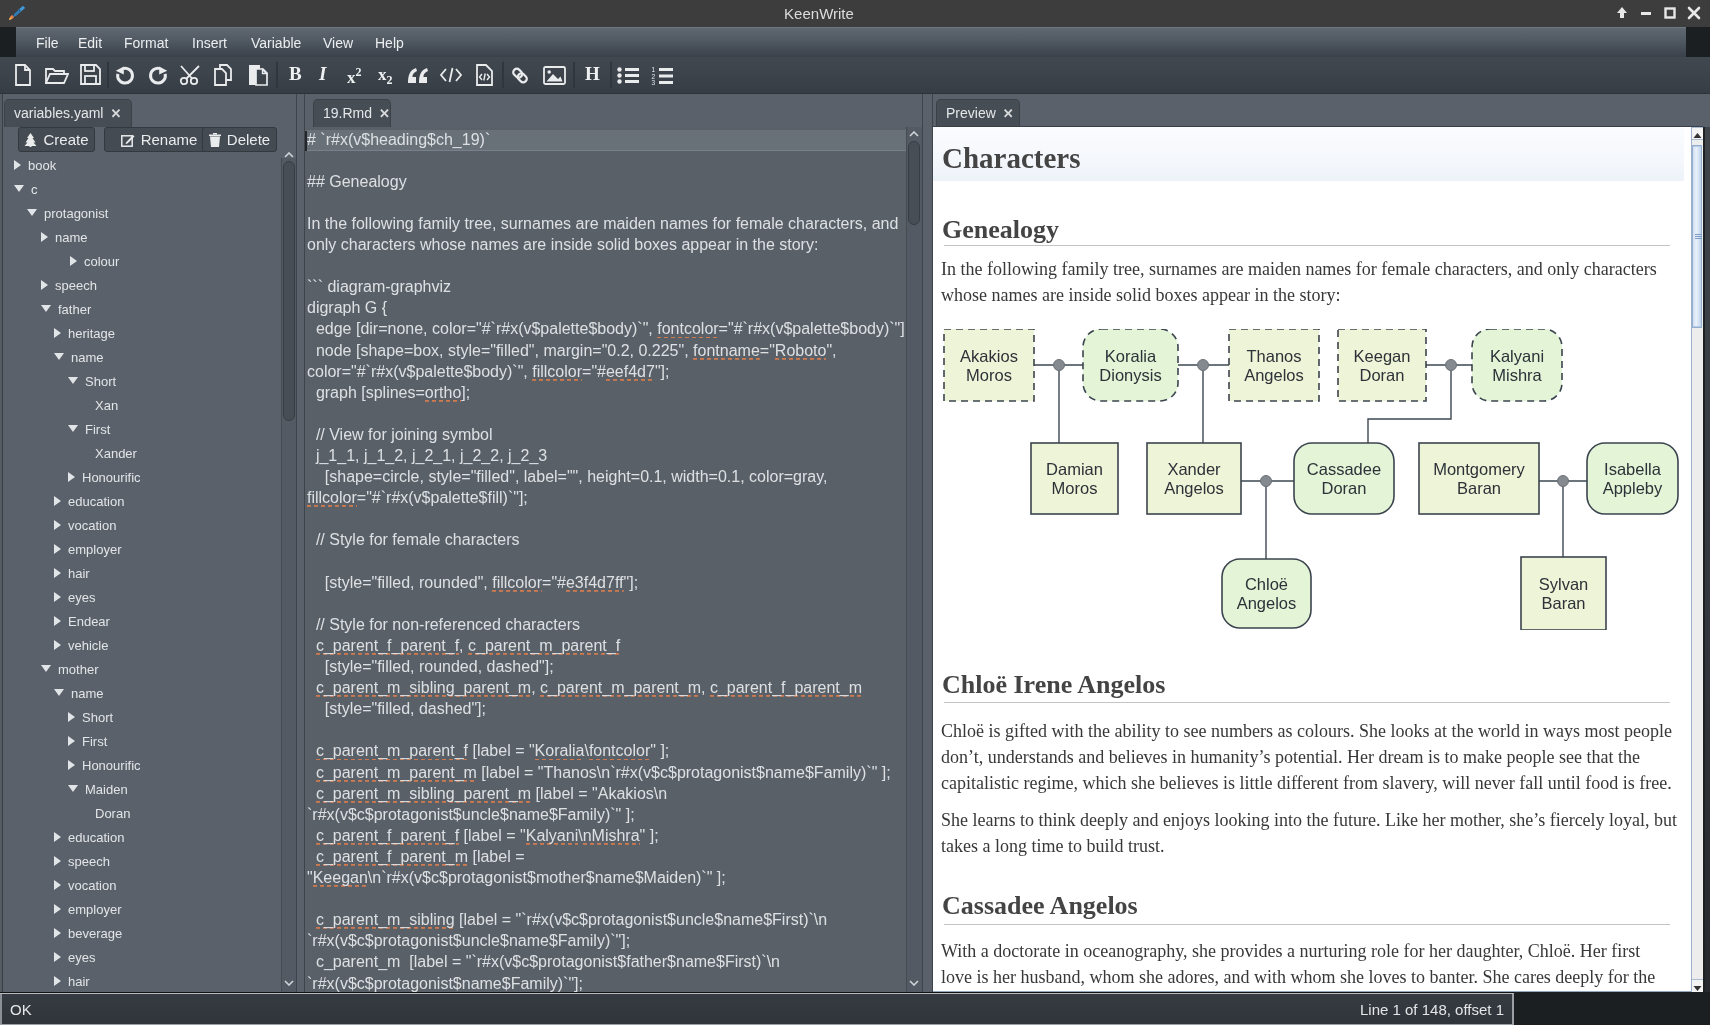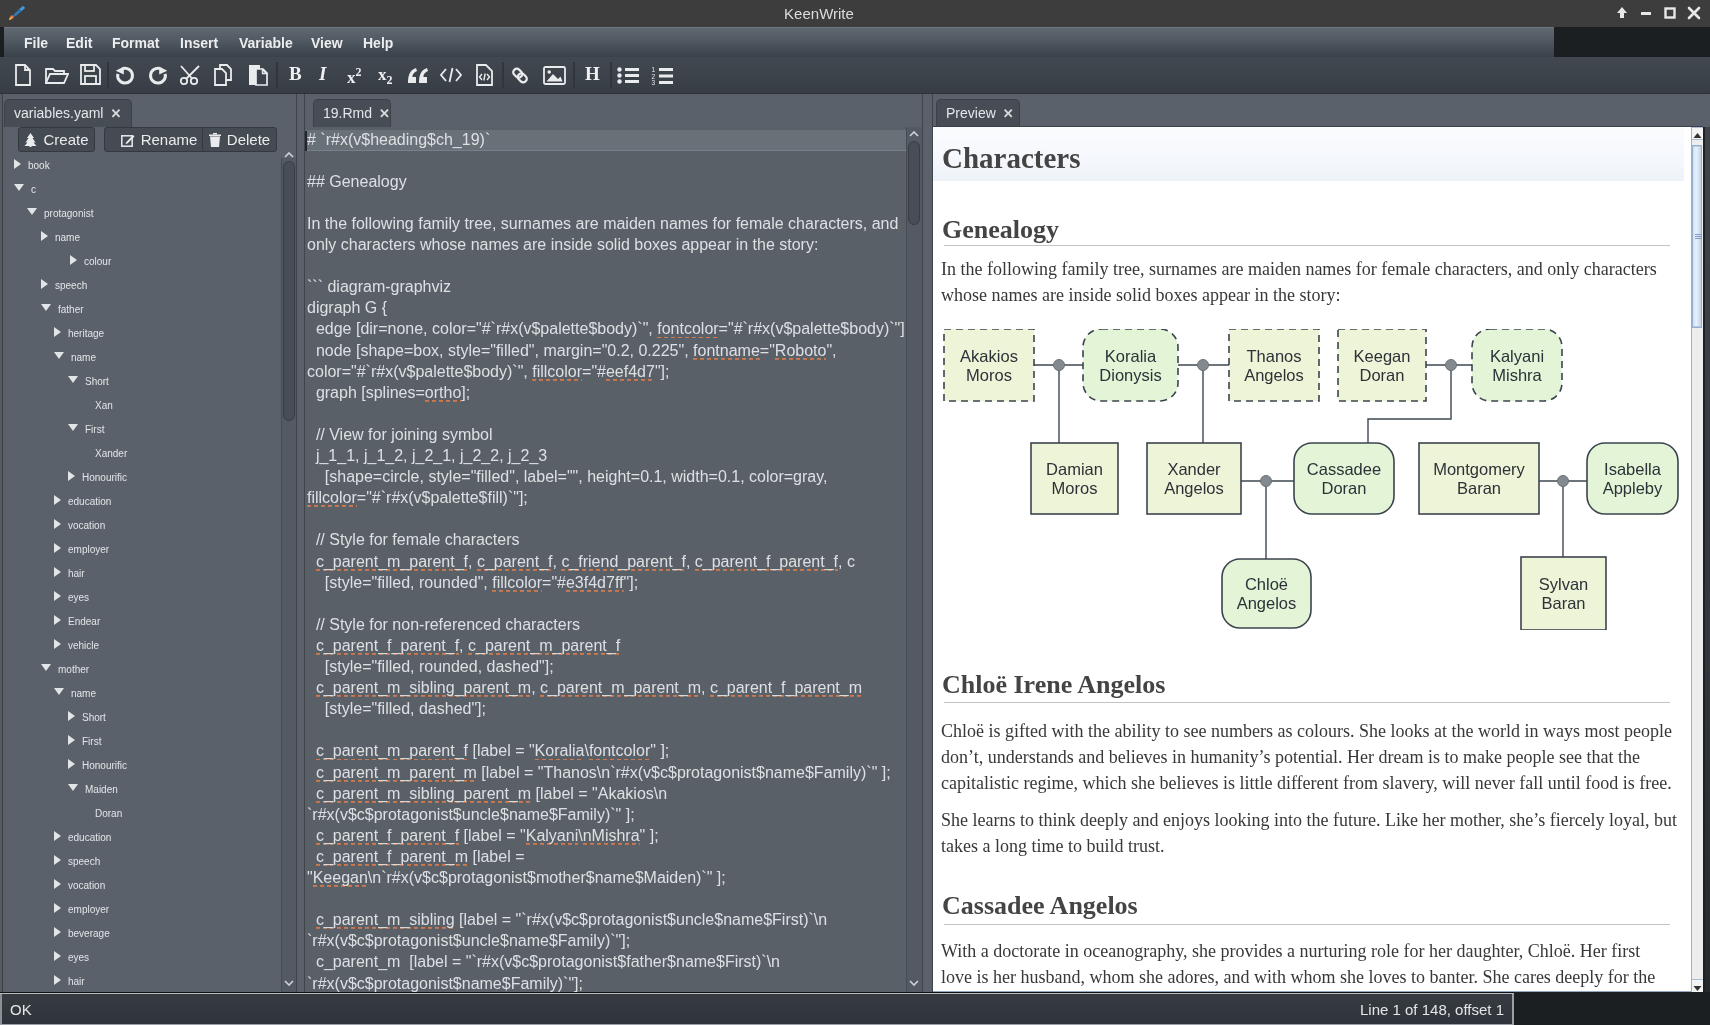--- a/index.html
+++ b/index.html
@@ -6,23 +6,23 @@
 html,body { width:1710px; height:1025px; overflow:hidden; background:#1c1f22; }
 body { font-family:"Liberation Sans", sans-serif; position:relative; }
 .abs { position:absolute; }
 
 
 #titlebar { left:0; top:0; width:1710px; height:27px; background:#3d3d3d; }
 #titlebar .title { left:0; width:1638px; text-align:center; top:5px; color:#dcdcdc; font-size:15px; }
 .winbtn { top:5px; width:16px; height:16px; color:#e8e8e8; }
 
 
-#menubar { left:4px; top:27px; width:1550px; height:30px;
+#menubar { left:16px; top:27px; width:1670px; height:30px;
   background:linear-gradient(#5f6871, #525a63 40%, #454d56 70%, #3a414a);
-  border-top:1px solid #6e7780;font-weight:bold; }
+  border-top:1px solid #6e7780; }
 .menuitem { top:7px; color:#eceef0; font-size:14px; }
 
 
 #toolbar { left:0; top:57px; width:1710px; height:37px;
   background:linear-gradient(#414850, #3c434b 50%, #363d45);
   border-bottom:1px solid #2e3337; }
 .tsep { top:5px; width:2px; height:26px; background:#31363c; }
 .ticon { top:7px; color:#e9ebed; }
 .ttxt { color:#eef0f2; font-weight:bold; font-size:19px; top:6px; }
 
@@ -35,21 +35,21 @@
 .tab .x { color:#d8dadc; font-weight:bold; margin-left:7px; font-size:13px; }
 
 
 #leftpanel { left:0; top:0; width:297px; height:898px; background:#5b616a; }
 #lefttabs { left:0; top:0; width:297px; }
 .btn { position:absolute; top:33px; height:25px; background:#454b52;
   border:1px solid #34393f; border-radius:3px; color:#e9ebed; font-size:15px;
   white-space:nowrap; display:flex; align-items:center; justify-content:center; }
 .btn svg { margin-right:6px; flex:none; }
 #tree { left:0; top:64px; width:281px; height:834px; overflow:hidden; }
-.trow { position:absolute; height:24px; color:#e2e5e8; font-size:10px; white-space:nowrap; }
+.trow { position:absolute; height:24px; color:#e2e5e8; font-size:13px; white-space:nowrap; }
 .arr { display:inline-block; width:0; height:0; margin-right:7px; }
 .arr.right { border-left:7px solid #e2e5e8; border-top:5px solid transparent; border-bottom:5px solid transparent; }
 .arr.down { border-top:7px solid #e2e5e8; border-left:5px solid transparent; border-right:5px solid transparent; vertical-align:2px;}
 
 
 .dsb { background:#545a63; border-left:1px solid #464c53; }
 .dthumb { position:absolute; background:#484e56; border:1px solid #383d43; border-radius:6px; }
 
 
 #editorpanel { left:305px; top:0; width:617px; height:898px; background:#5a6068; }
@@ -306,21 +306,20 @@
       <div class="eline" style="top:172.3px;">digraph G {</div>
       <div class="eline" style="top:193.4px;">  edge [dir=none, color="#`r#x(v$palette$body)`", <span class="sp">fontcolor</span>="#`r#x(v$palette$body)`"];</div>
       <div class="eline" style="top:214.5px;">  node [shape=box, style="filled", margin="0.2, 0.225", <span class="sp">fontname</span>="<span class="sp">Roboto</span>",</div>
       <div class="eline" style="top:235.6px;">color="#`r#x(v$palette$body)`", <span class="sp">fillcolor</span>="#<span class="sp">eef4d7</span>"];</div>
       <div class="eline" style="top:256.7px;">  graph [splines=<span class="sp">ortho</span>];</div>
       <div class="eline" style="top:298.9px;">  // View for joining symbol</div>
       <div class="eline" style="top:320.0px;">  j_1_1, j_1_2, j_2_1, j_2_2, j_2_3</div>
       <div class="eline" style="top:341.1px;">    [shape=circle, style="filled", label="", height=0.1, width=0.1, color=gray,</div>
       <div class="eline" style="top:362.2px;"><span class="sp">fillcolor</span>="#`r#x(v$palette$fill)`"];</div>
       <div class="eline" style="top:404.4px;">  // Style for female characters</div>
-      <div class="eline" style="top:425.5px;">  <span class="sp">c_parent_m_parent_f</span>, <span class="sp">c_parent_f</span>, <span class="sp">c_friend_parent_f</span>, <span class="sp">c_parent_f_parent_f</span>, c</div>
       <div class="eline" style="top:446.6px;">    [style="filled, rounded", <span class="sp">fillcolor</span>="#<span class="sp">e3f4d7ff</span>"];</div>
       <div class="eline" style="top:488.8px;">  // Style for non-referenced characters</div>
       <div class="eline" style="top:509.9px;">  <span class="sp">c_parent_f_parent_f</span>, <span class="sp">c_parent_m_parent_f</span></div>
       <div class="eline" style="top:531.0px;">    [style="filled, rounded, dashed"];</div>
       <div class="eline" style="top:552.1px;">  <span class="sp">c_parent_m_sibling_parent_m</span>, <span class="sp">c_parent_m_parent_m</span>, <span class="sp">c_parent_f_parent_m</span></div>
       <div class="eline" style="top:573.2px;">    [style="filled, dashed"];</div>
       <div class="eline" style="top:615.4px;">  <span class="sp">c_parent_m_parent_f</span> [label = "<span class="sp">Koralia</span>\<span class="sp">fontcolor</span>" ];</div>
       <div class="eline" style="top:636.5px;">  <span class="sp">c_parent_m_parent_m</span> [label = "Thanos\n`r#x(v$c$protagonist$name$Family)`" ];</div>
       <div class="eline" style="top:657.6px;">  <span class="sp">c_parent_m_sibling_parent_m</span> [label = "Akakios\n</div>
       <div class="eline" style="top:678.7px;">`r#x(v$c$protagonist$uncle$name$Family)`" ];</div>

